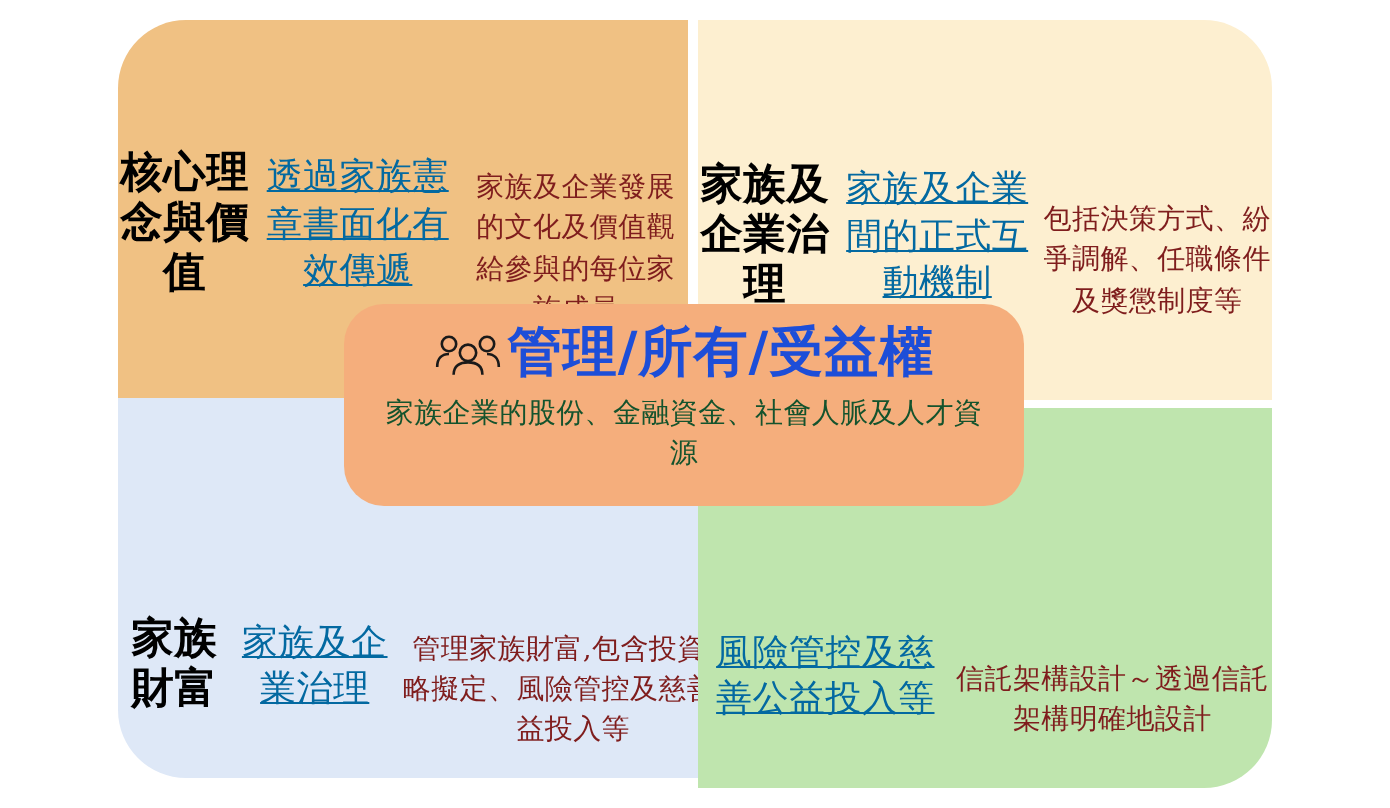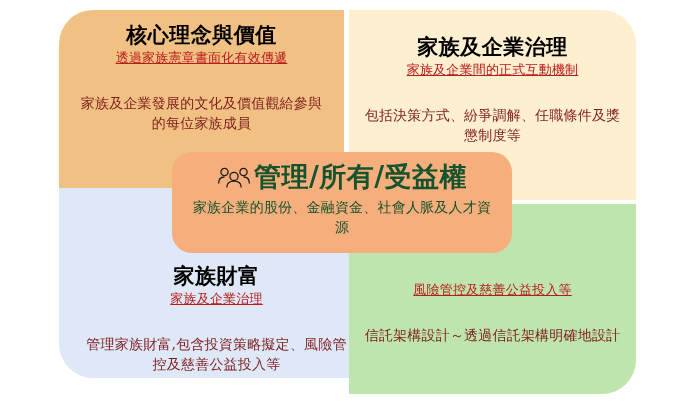--- a/index.html
+++ b/index.html
@@ -19,42 +19,41 @@
     width: 695px;
     height: 404px;
     background: #ffffff;
   }
 
   
   .quad {
     position: absolute;
     box-sizing: border-box;
     display: flex;
-    flex-direction: column;
     align-items: center;
     text-align: center;
     overflow: hidden;
   }
 
   .quad-tl {
     left: 59px;  top: 10px;
     width: 285px; height: 190px;
     background: #F0C183;
     border-top-left-radius: 34px;
     padding-top: 13px;
   }
   .quad-tr {
     left: 349px; top: 10px;
     width: 287px; height: 190px;
     background: #FDEFD0;
     border-top-right-radius: 34px;
     padding-top: 25px;
   }
   .quad-bl {
-    left: 59px;  top: 188px;
+    left: 59px;  top: 199px;
     width: 315px; height: 190px;
     background: #DEE8F7;
     border-bottom-left-radius: 34px;
     padding-top: 76px;
   }
   .quad-br {
     left: 349px; top: 204px;
     width: 287px; height: 190px;
     background: #BFE5AE;
     border-bottom-right-radius: 34px;
@@ -65,23 +64,23 @@
     font-family: "DejaVu Serif", "Liberation Serif", serif;
     font-weight: bold;
     font-size: 21px;
     line-height: 1.18;
     color: #000000;
     letter-spacing: 0.5px;
   }
 
   .quad-link {
     font-family: "DejaVu Serif", "Liberation Serif", serif;
-    font-size: 13px;
+    font-size: 18px;
     line-height: 1.3;
-    color: #b91c1c;
+    color: #0369a1;
     text-decoration: underline;
     margin-top: 2px;
     cursor: pointer;
     letter-spacing: 0.2px;
   }
 
   .quad-desc {
     font-family: "DejaVu Serif", "Liberation Serif", serif;
     font-size: 14px;
     line-height: 1.45;
@@ -126,21 +125,21 @@
     height: 22px;
     flex: none;
     margin-bottom: -2px;
   }
 
   .center-title {
     font-family: "DejaVu Serif", "Liberation Serif", serif;
     font-weight: bold;
     font-size: 27px;
     line-height: 1;
-    color: #14532d;
+    color: #1d4ed8;
     letter-spacing: 0.5px;
   }
 
   .center-desc {
     font-family: "DejaVu Serif", "Liberation Serif", serif;
     font-size: 14px;
     line-height: 1.45;
     color: #14532d;
     margin-top: 4px;
     width: 300px;

